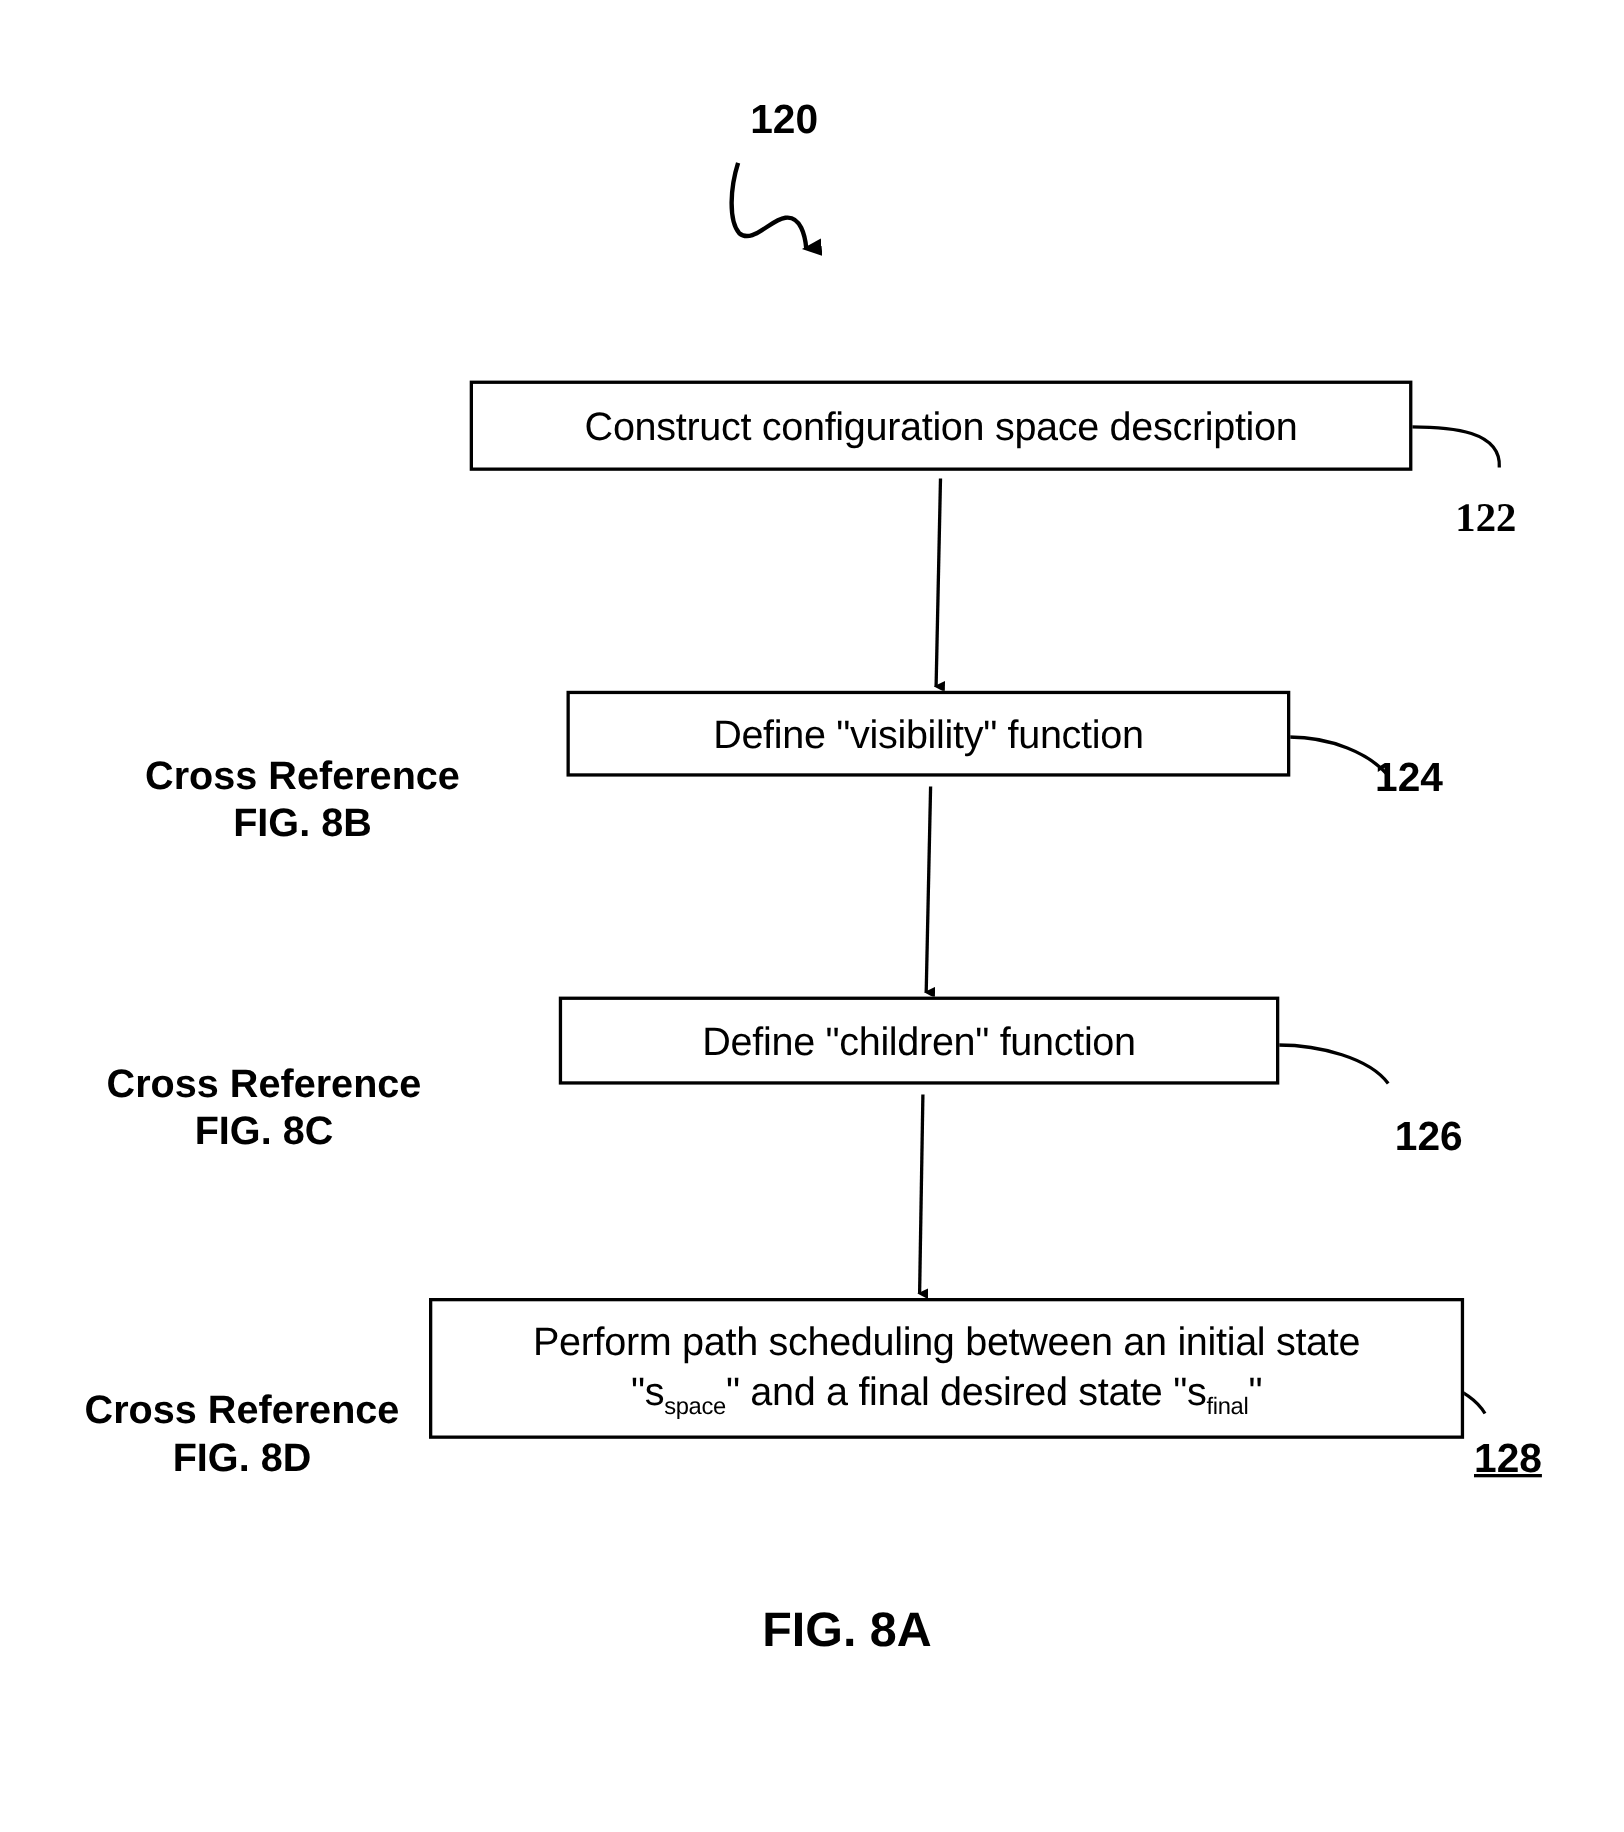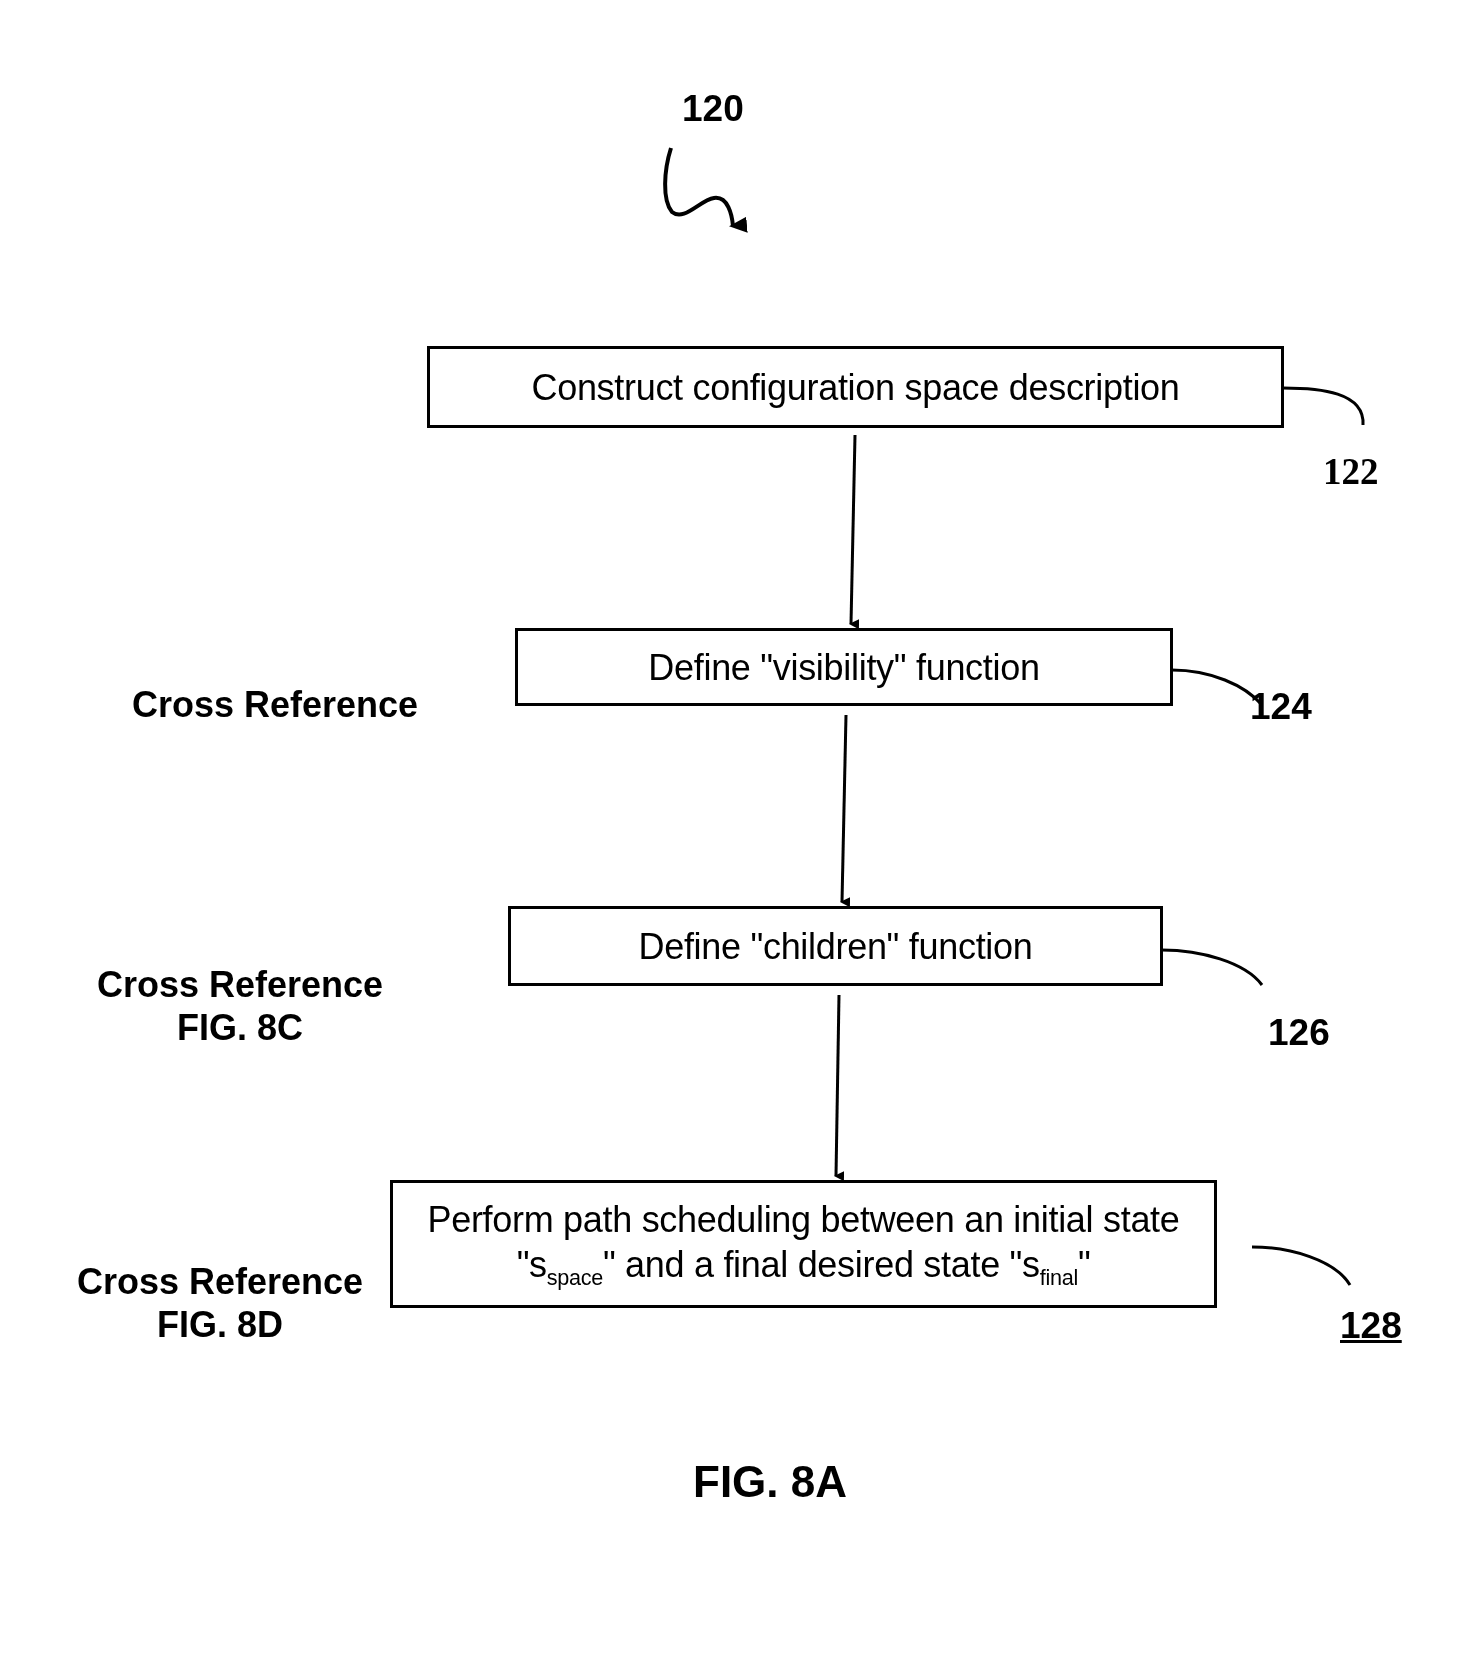--- a/index.html
+++ b/index.html
@@ -41,40 +41,41 @@
 
 <div class="ref" style="left:670px; top:88px;margin-left:12px;">120</div>
 
 <div class="box" style="left:427px; top:346px; width:857px; height:82px;">
   <span>Construct configuration space description</span>
 </div>
 <div class="ref" style="left:1323px; top:450px;font-family:Liberation Serif, serif;">122</div>
 
 <div class="xref" style="left:110px; top:635px; width:330px;">
   <div>Cross Reference</div>
+  <div>FIG. 8B</div>
 </div>
 <div class="box" style="left:515px; top:628px; width:658px; height:78px;">
   <span>Define "visibility" function</span>
 </div>
 <div class="ref" style="left:1250px; top:686px;">124</div>
 
 <div class="xref" style="left:75px; top:915px; width:330px;">
   <div>Cross Reference</div>
   <div>FIG. 8C</div>
 </div>
 <div class="box" style="left:508px; top:906px; width:655px; height:80px;">
   <span>Define "children" function</span>
 </div>
 <div class="ref" style="left:1268px; top:1012px;">126</div>
 
 <div class="xref" style="left:55px; top:1212px; width:330px;">
   <div>Cross Reference</div>
   <div>FIG. 8D</div>
 </div>
-<div class="box" style="left:390px; top:1180px; width:827px; height:128px; flex-direction:column;">
+<div class="box" style="left:390px; top:1180px; width:941px; height:128px; flex-direction:column;">
   <div>Perform path scheduling between an initial state</div>
   <div>
     <span>"s</span><sub>space</sub><span>" and a final desired state "s</span><sub>final</sub><span>"</span>
   </div>
 </div>
 <div class="ref" style="left:1340px; top:1305px;text-decoration:underline;">128</div>
 
 <div class="fig" style="left:693px; top:1457px;">FIG. 8A</div>
 
 </body></html>

